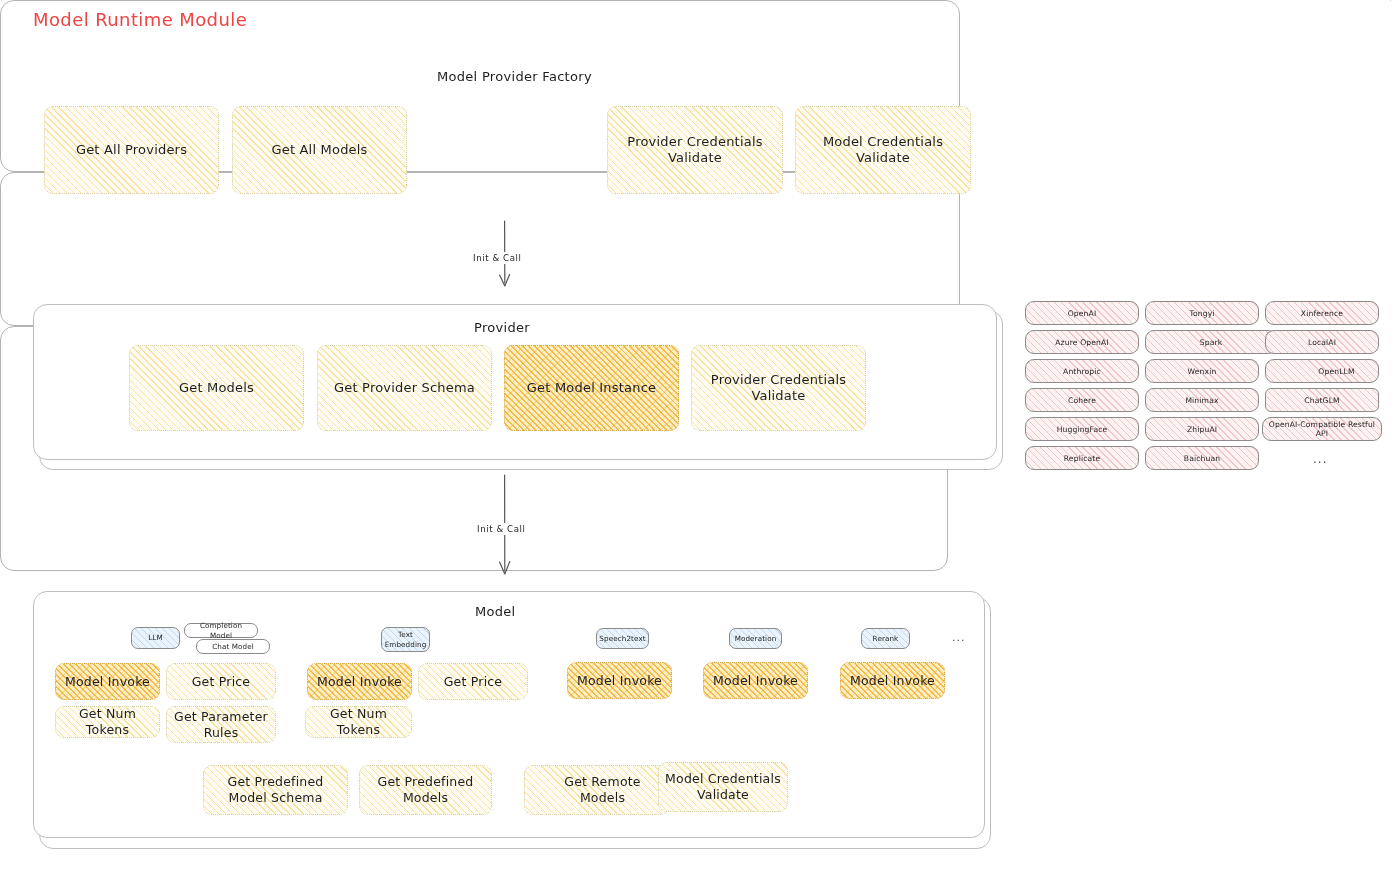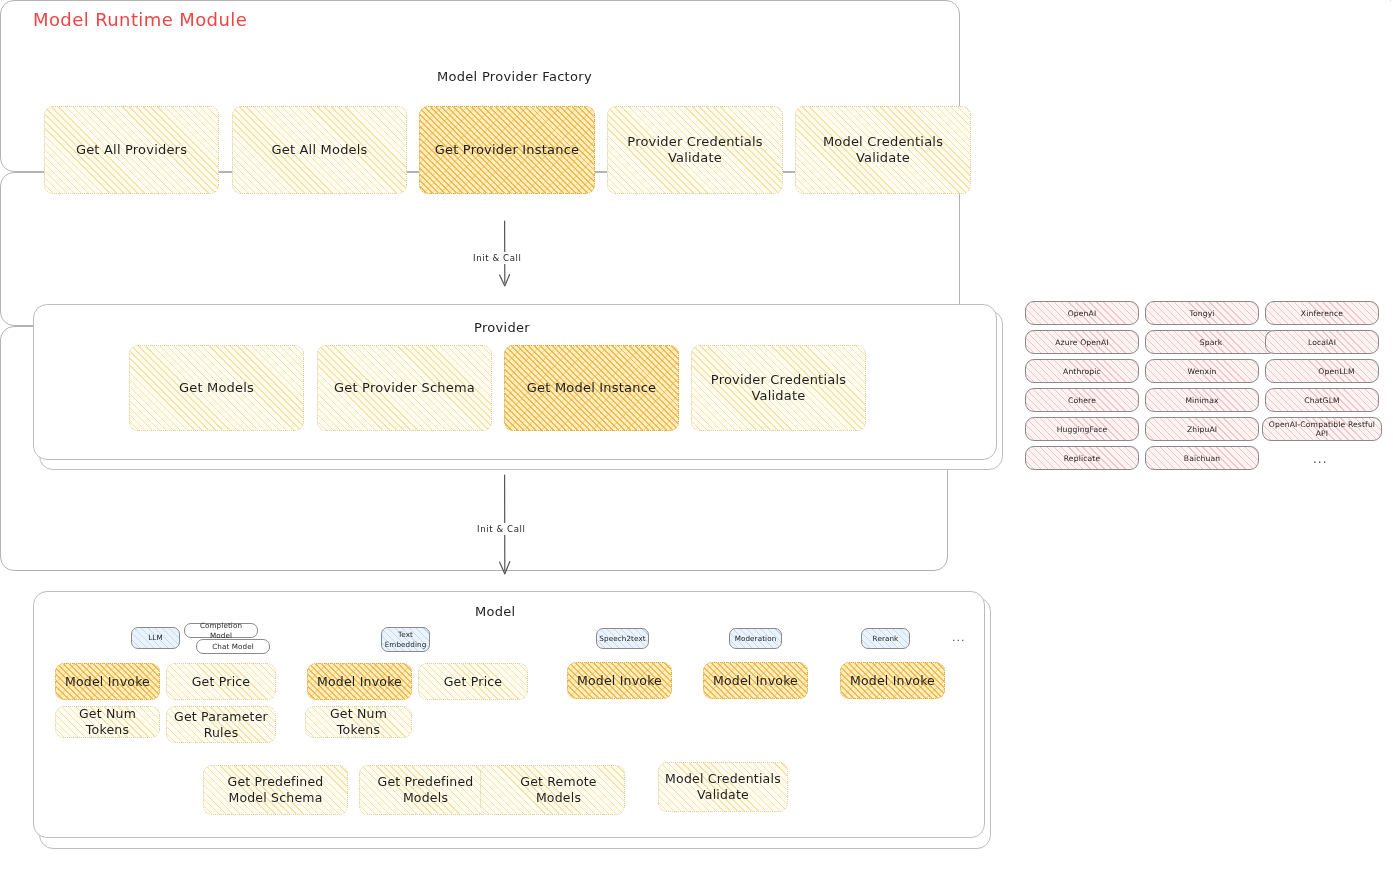--- a/index.html
+++ b/index.html
@@ -118,23 +118,20 @@
 
   <div class="container" style="left:27px;top:51px;width:958px;height:170px;"></div>
   <div class="sec-title hand" style="left:437px;top:69px;">Model Provider Factory</div>
 
   <div class="hd fill-yellow" style="left:44px;top:106px;width:175px;height:88px;">
     <span class="cell-text hand">Get All Providers</span>
   </div>
   <div class="hd fill-yellow" style="left:232px;top:106px;width:175px;height:88px;">
     <span class="cell-text hand">Get All Models</span>
   </div>
-  <div class="hd fill-amber" style="left:419px;top:106px;width:176px;height:88px;">
-    <span class="cell-text hand">Get Provider Instance</span>
-  </div>
   <div class="hd fill-yellow" style="left:607px;top:106px;width:176px;height:88px;">
     <span class="cell-text hand">Provider Credentials Validate</span>
   </div>
   <div class="hd fill-yellow" style="left:795px;top:106px;width:176px;height:88px;">
     <span class="cell-text hand">Model Credentials Validate</span>
   </div>
 
   <svg class="arrow" style="left:495px;top:221px;" width="20" height="74" viewBox="0 0 20 74">
     <path d="M9.6 0 L9.8 62" stroke="#555" stroke-width="1.2" fill="none" stroke-linecap="round"></path>
     <path d="M4.6 54 L9.8 65 L14.6 53.5" stroke="#555" stroke-width="1.2" fill="none" stroke-linecap="round" stroke-linejoin="round"></path>
@@ -199,21 +196,21 @@
 
   <div class="hd fill-pink" style="left:1265px;top:301px;width:114px;height:24px;">
     <span class="prov-text hand">Xinference</span>
     </div>
   <div class="hd fill-pink" style="left:1265px;top:330px;width:114px;height:24px;">
     <span class="prov-text hand">LocalAI</span>
     </div>
   <div class="hd fill-pink" style="left:1265px;top:359px;width:114px;height:24px;padding-left:29px;">
     <span class="prov-text hand">OpenLLM</span>
     </div>
-  <div class="hd fill-pink" style="left:1265px;top:388px;width:114px;height:24px;">
+  <div class="hd fill-pink" style="left:1265px;top:388px;width:114px;height:24px;border-radius:6px;">
     <span class="prov-text hand">ChatGLM</span>
     </div>
   <div class="hd fill-pink" style="left:1262px;top:417px;width:120px;height:24px;">
     <span class="prov-text hand">OpenAI-Compatible Restful API</span>
     </div>
   <div class="ellipsis hand" style="left:1313px;top:452px;">...</div>
 
   <svg class="arrow" style="left:495px;top:475px;" width="20" height="110" viewBox="0 0 20 110">
     <path d="M9.6 0 L9.8 96" stroke="#555" stroke-width="1.2" fill="none" stroke-linecap="round"></path>
     <path d="M4.6 87 L9.8 99 L14.8 86.5" stroke="#555" stroke-width="1.2" fill="none" stroke-linecap="round" stroke-linejoin="round"></path>
@@ -283,20 +280,20 @@
   </div>
 
   <div class="ellipsis hand" style="left:952px;top:631px;font-size:11px;">...</div>
 
   <div class="hd fill-yellow" style="left:203px;top:765px;width:145px;height:50px;">
     <span class="cell-text sm hand">Get Predefined Model Schema</span>
   </div>
   <div class="hd fill-yellow" style="left:359px;top:765px;width:133px;height:50px;">
     <span class="cell-text sm hand">Get Predefined Models</span>
   </div>
-  <div class="hd fill-yellow" style="left:480px;top:765px;width:145px;height:50px;padding-left:12px;">
+  <div class="hd fill-yellow" style="left:524px;top:765px;width:145px;height:50px;padding-left:12px;">
     <span class="cell-text sm hand">Get Remote Models</span>
   </div>
   <div class="hd fill-yellow" style="left:658px;top:762px;width:130px;height:50px;">
     <span class="cell-text sm hand">Model Credentials Validate</span>
   </div>
 
 </div>
 
 </body></html>

